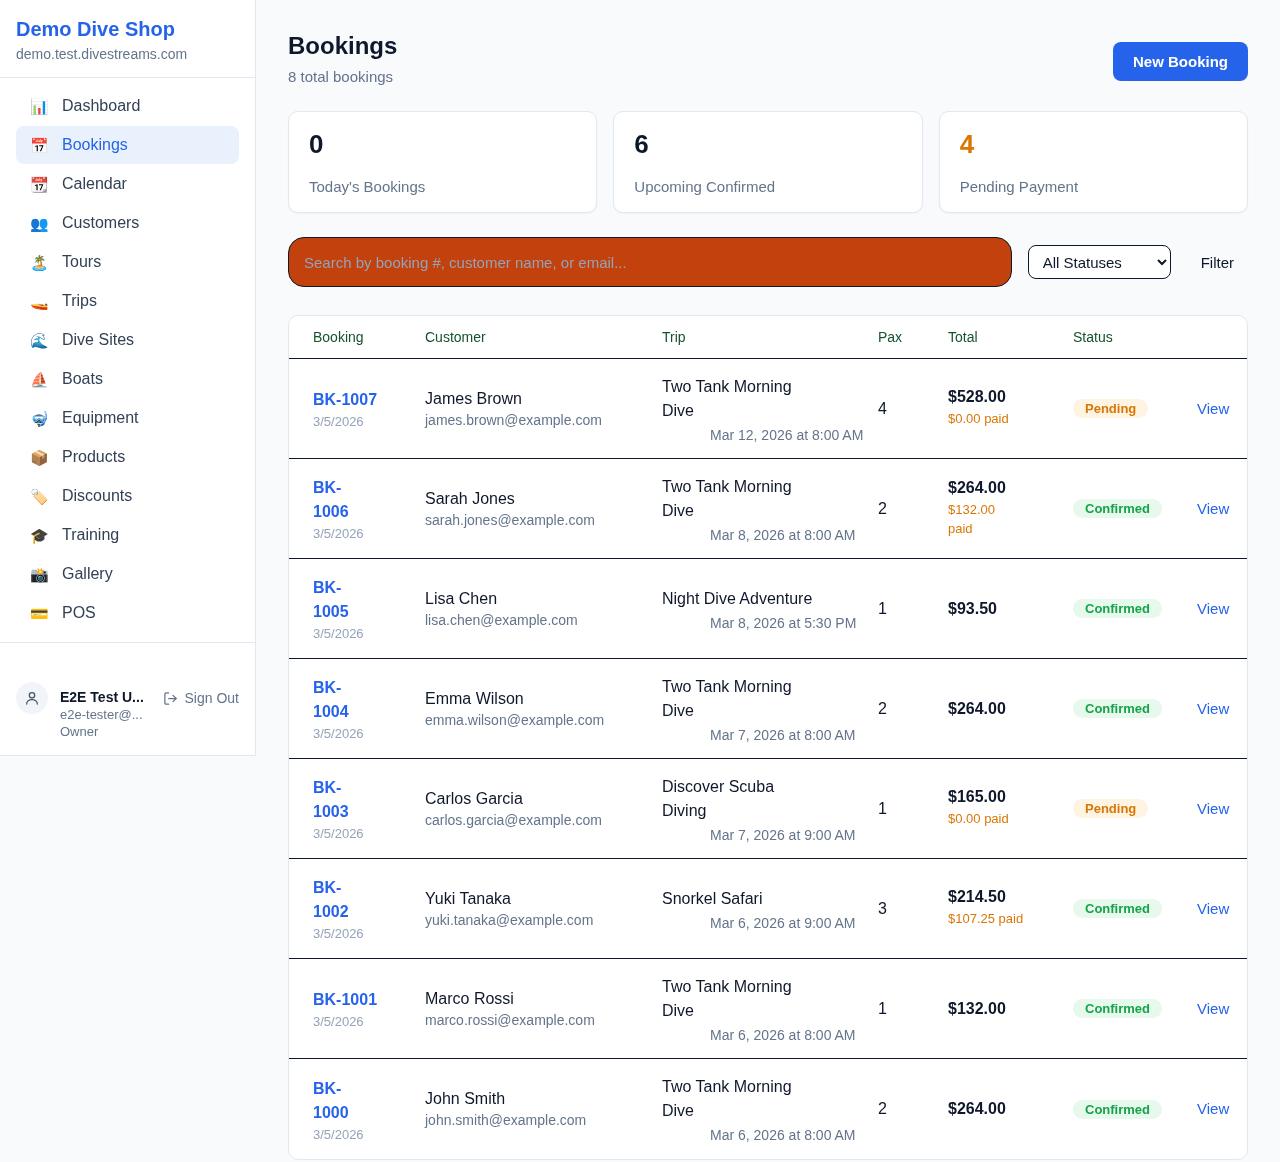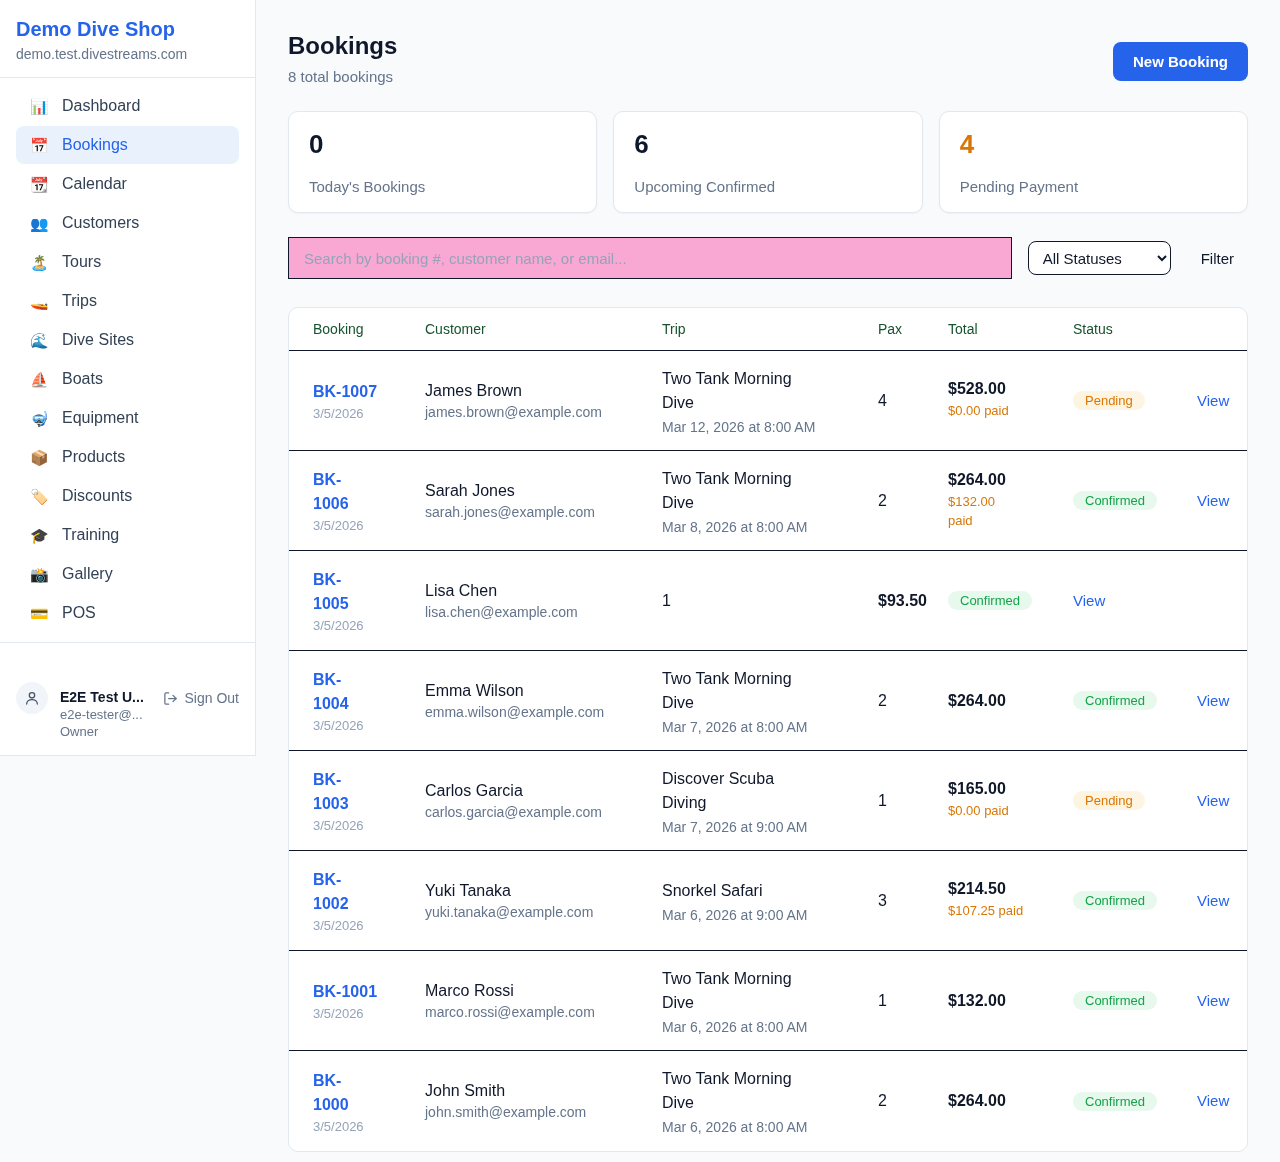--- a/index.html
+++ b/index.html
@@ -66,24 +66,24 @@
     flex: 1 1 0; background: #ffffff;
     border: 1px solid #e2e8f0; border-radius: 10px;
     padding: 17px 20px; box-shadow: 0 1px 2px rgba(15,23,42,0.04);
   }
   .stat-value { font-size: 26px; font-weight: 700; color: #0f172a; line-height: 1.2; }
   .stat-value.accent { color: #d97706; }
   .stat-label { font-size: 15px; color: #64748b; margin-top: 18px; }
 
   .filters { display: flex; align-items: center; gap: 16px; margin-top: 24px; }
   .search-input {
-    flex: 1 1 auto; height: 42px;
-    border: 1px solid #0f172a; border-radius: 0;
+    flex: 1 1 auto; height: 50px;
+    border: 1px solid #0f172a; border-radius: 16px;
     padding: 0 15px; font-family: inherit; font-size: 15px; color: #0f172a;
-    background: #f9a8d4; outline: none;
+    background: #c2410c; outline: none;
   }
   .search-input::placeholder { color: #94a3b8; }
   .status-select {
     height: 34px; width: 143px; flex: 0 0 143px;
     border: 1px solid #0f172a; border-radius: 8px;
     padding: 0 10px; font-family: inherit; font-size: 15px; color: #0f172a;
     background: #ffffff;
   }
   .filter-btn {
     background: none; border: none; cursor: pointer;
@@ -103,27 +103,27 @@
   .thead { height: 43px; border-bottom: 1px solid #0f172a; }
   .th { font-size: 14px; font-weight: 500; color: #14532d; }
   .tbody .trow { min-height: 100px; padding-top: 14px; padding-bottom: 14px; border-bottom: 1px solid #0f172a; }
   .tbody .trow:last-child { border-bottom: none; }
   .cell { padding-right: 14px; min-width: 0; }
   .bk-id { color: #2563eb; font-size: 16px; font-weight: 600; white-space: pre-line; line-height: 1.5; cursor: pointer; }
   .bk-date { color: #94a3b8; font-size: 13px; margin-top: 2px; }
   .c-name { font-size: 16px; color: #0f172a; }
   .c-email { font-size: 14px; color: #64748b; margin-top: 4px; }
   .t-name { font-size: 16px; font-weight: 500; color: #0f172a; white-space: pre-line; line-height: 1.5; }
-  .t-date { font-size: 14px; color: #64748b; margin-top: 4px; }
+  .t-date { font-size: 14px; color: #64748b; margin-top: 4px; margin-left: 48px; }
   .pax { font-size: 16px; color: #0f172a; }
   .amount { font-size: 16px; font-weight: 700; color: #0f172a; }
   .paid { font-size: 13px; color: #d97706; margin-top: 4px; white-space: pre-line; line-height: 1.45; }
   .badge {
     display: inline-block; padding: 2px 12px; border-radius: 999px;
-    font-size: 13px; font-weight: 400;
+    font-size: 13px; font-weight: 700;
   }
   .badge.pending { background: #fdf4e1; color: #d97706; }
   .badge.confirmed { background: #e7f8ed; color: #16a34a; }
   .view-link { color: #2563eb; font-size: 15px; font-weight: 500; text-decoration: none; cursor: pointer; text-align: right; }
 </style>
 </head>
 <body>
 
 <div class="app">
 
@@ -316,20 +316,24 @@
   <div class="trow">
     <div class="cell">
       <div class="bk-id">BK-
 1005</div>
       <div class="bk-date">3/5/2026</div>
     </div>
     <div class="cell">
       <div class="c-name">Lisa Chen</div>
       <div class="c-email">lisa.chen@example.com</div>
     </div>
+    <div class="cell">
+      <div class="t-name">Night Dive Adventure</div>
+      <div class="t-date">Mar 8, 2026 at 5:30 PM</div>
+    </div>
     <div class="cell pax">1</div>
     <div class="cell">
       <div class="amount">$93.50</div>
 
     </div>
     <div class="cell">
       <span class="badge confirmed">Confirmed</span>
     </div>
     <div class="cell">
       <a class="view-link">View</a>

